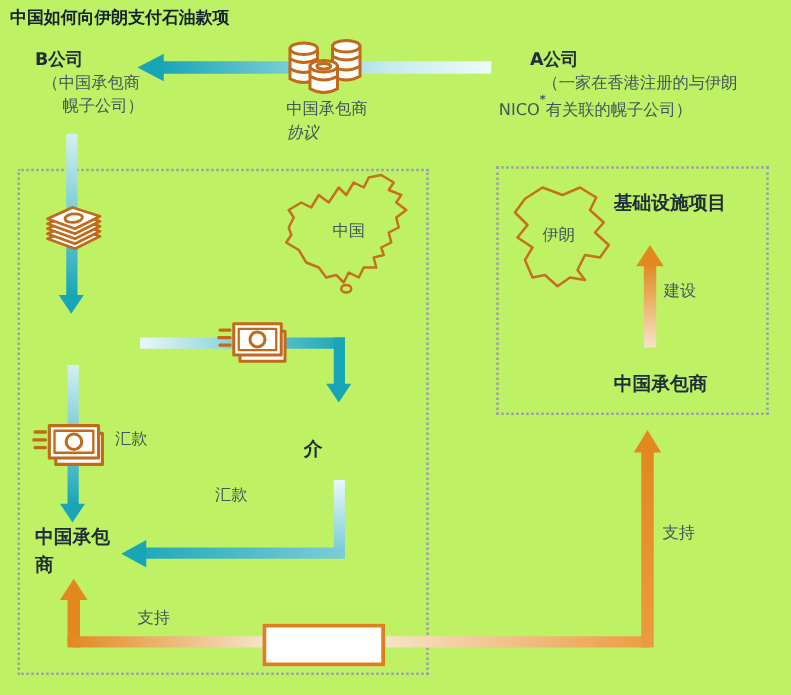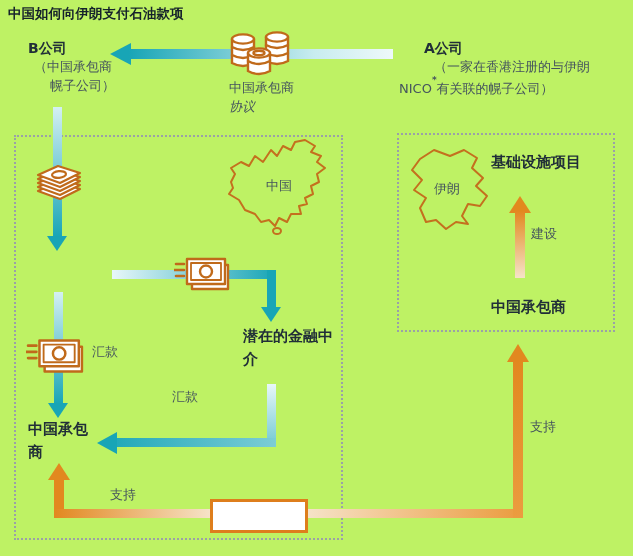--- a/index.html
+++ b/index.html
@@ -95,21 +95,20 @@
       <g fill="none" stroke="#c06a1a" stroke-width="2.4" stroke-linecap="round" stroke-linejoin="round">
         <path d="M18,9 H54 V33 H18 Z" fill="#fff"></path>
         <path d="M13,3 H51 V28 H13 Z" fill="#fff"></path>
         <path d="M17,7 H47 V24 H17 Z" stroke-width="1.8"></path>
         <circle cx="32" cy="15.5" r="6"></circle>
         <path d="M2,8 H10 M0,14 H10 M2,20 H10" stroke-width="2.6"></path>
       </g>
     </svg>
   </div>
 
-  <div class="txt bold f15" style="left:243px;top:325px;">潜在的金融中</div>
   <div class="txt bold f15" style="left:243px;top:348px;">介</div>
 
   <div class="bar" style="left:54px;top:292px;width:9px;height:112px;background:linear-gradient(to bottom,#d4f0f3,#18a5b6);"></div>
   <div class="tri" style="left:48px;top:403px;border-left:10px solid transparent;border-right:10px solid transparent;border-top:15px solid #18a5b6;"></div>
 
   <div class="icon" style="left:26px;top:337px;width:58px;height:38px;">
     <svg width="58" height="38" viewBox="0 0 56 36">
       <g fill="none" stroke="#c06a1a" stroke-width="2.4" stroke-linecap="round" stroke-linejoin="round">
         <path d="M18,9 H54 V33 H18 Z" fill="#fff"></path>
         <path d="M13,3 H51 V28 H13 Z" fill="#fff"></path>

